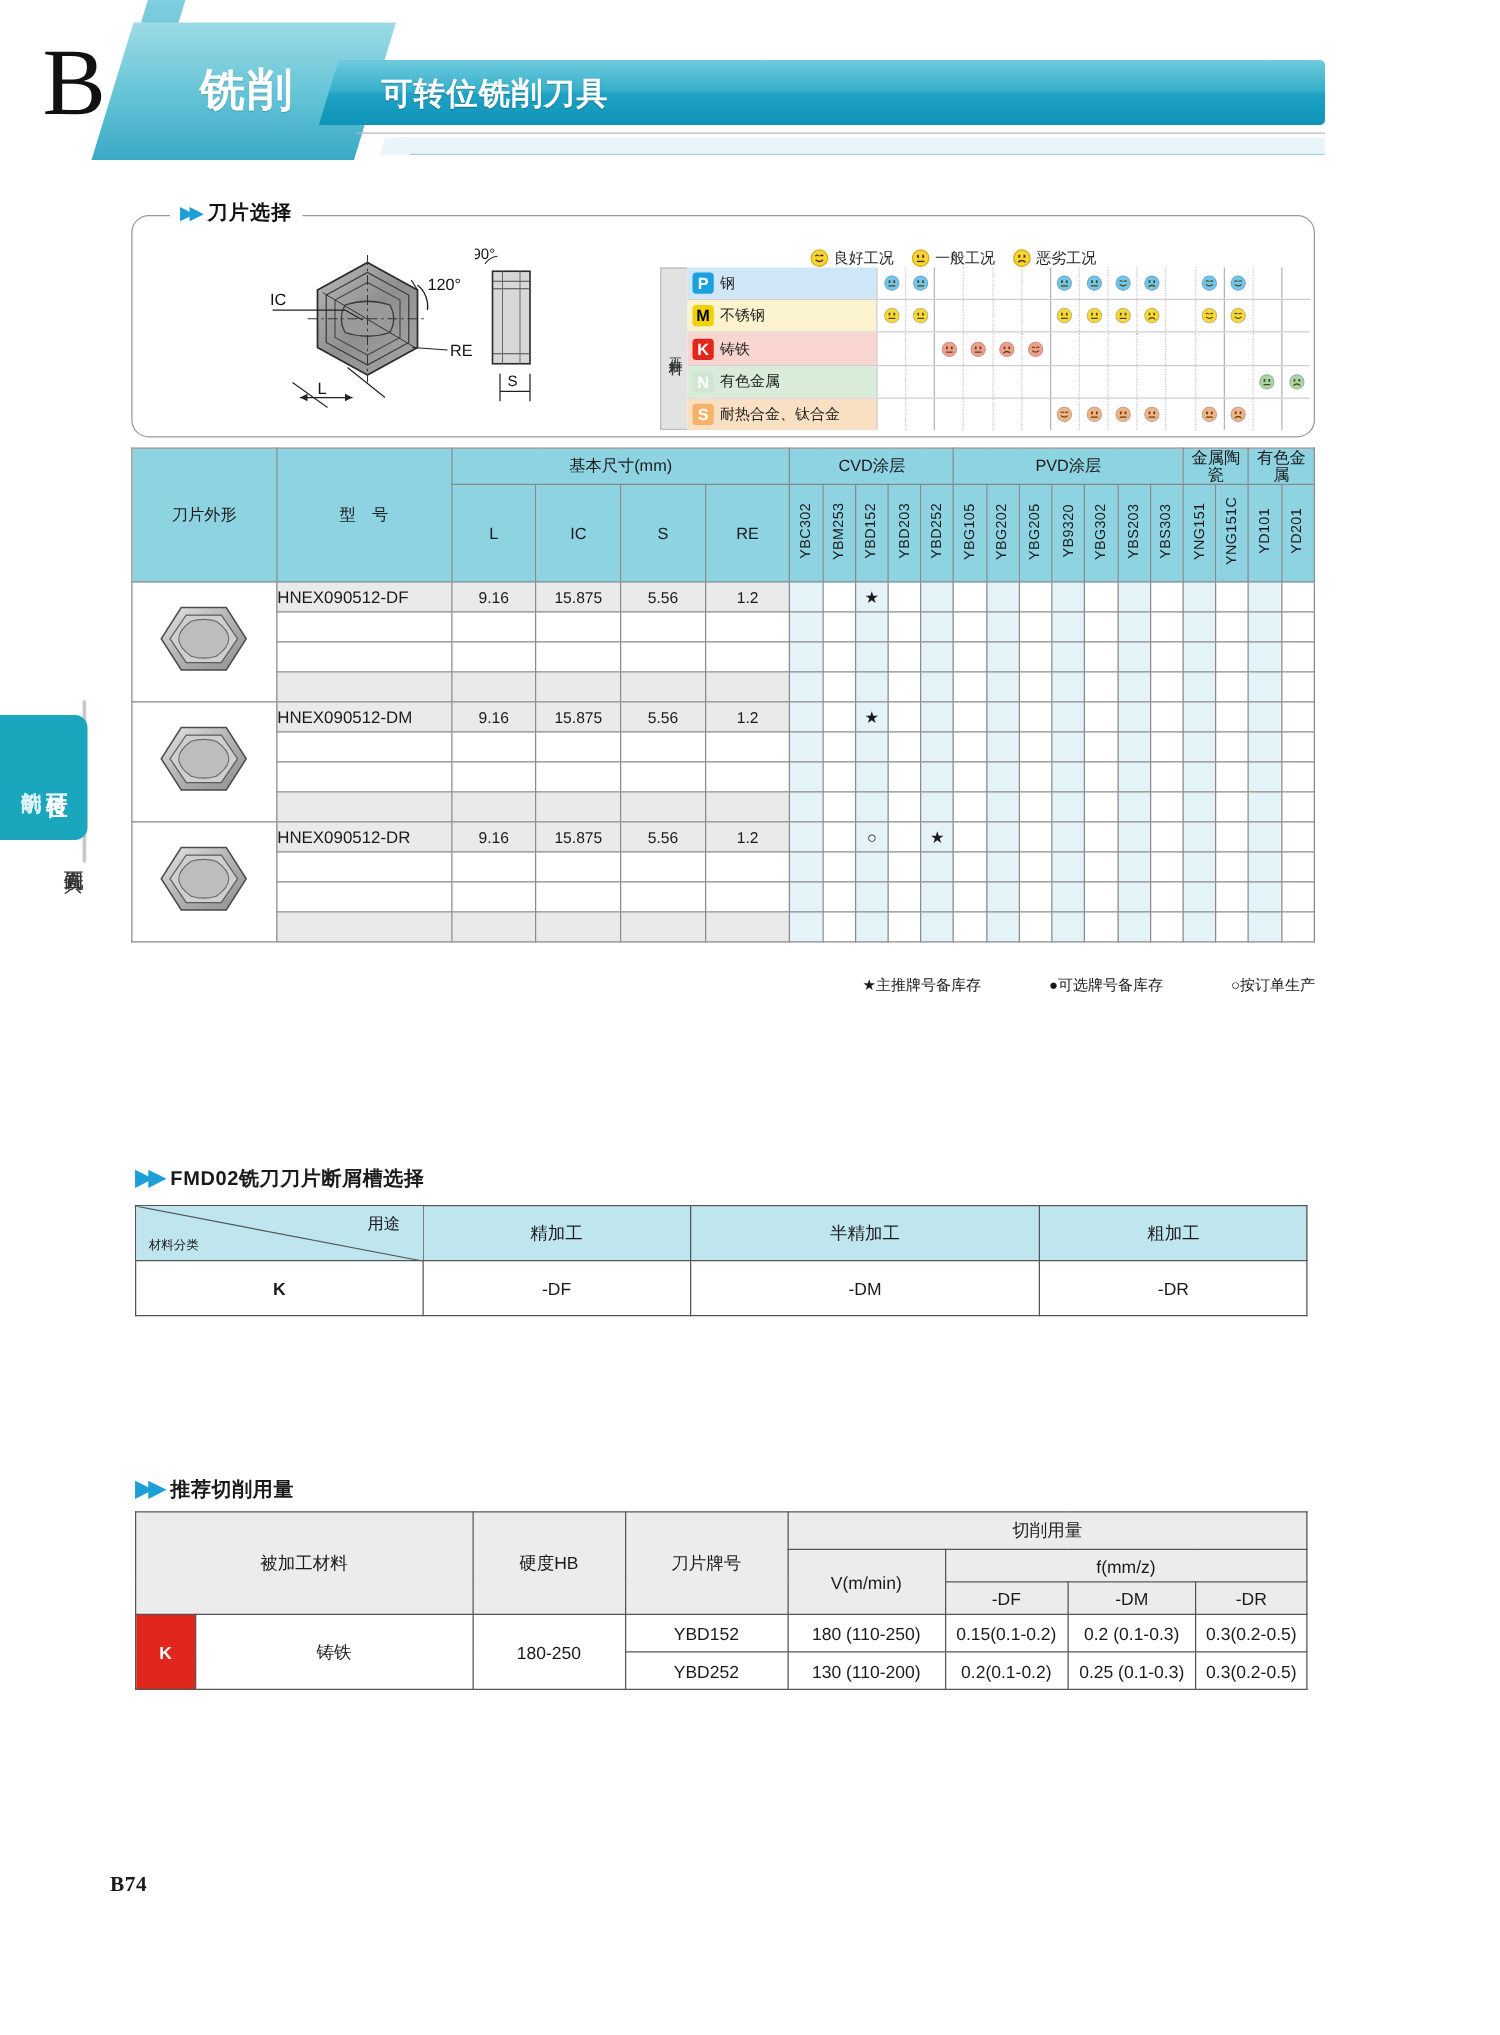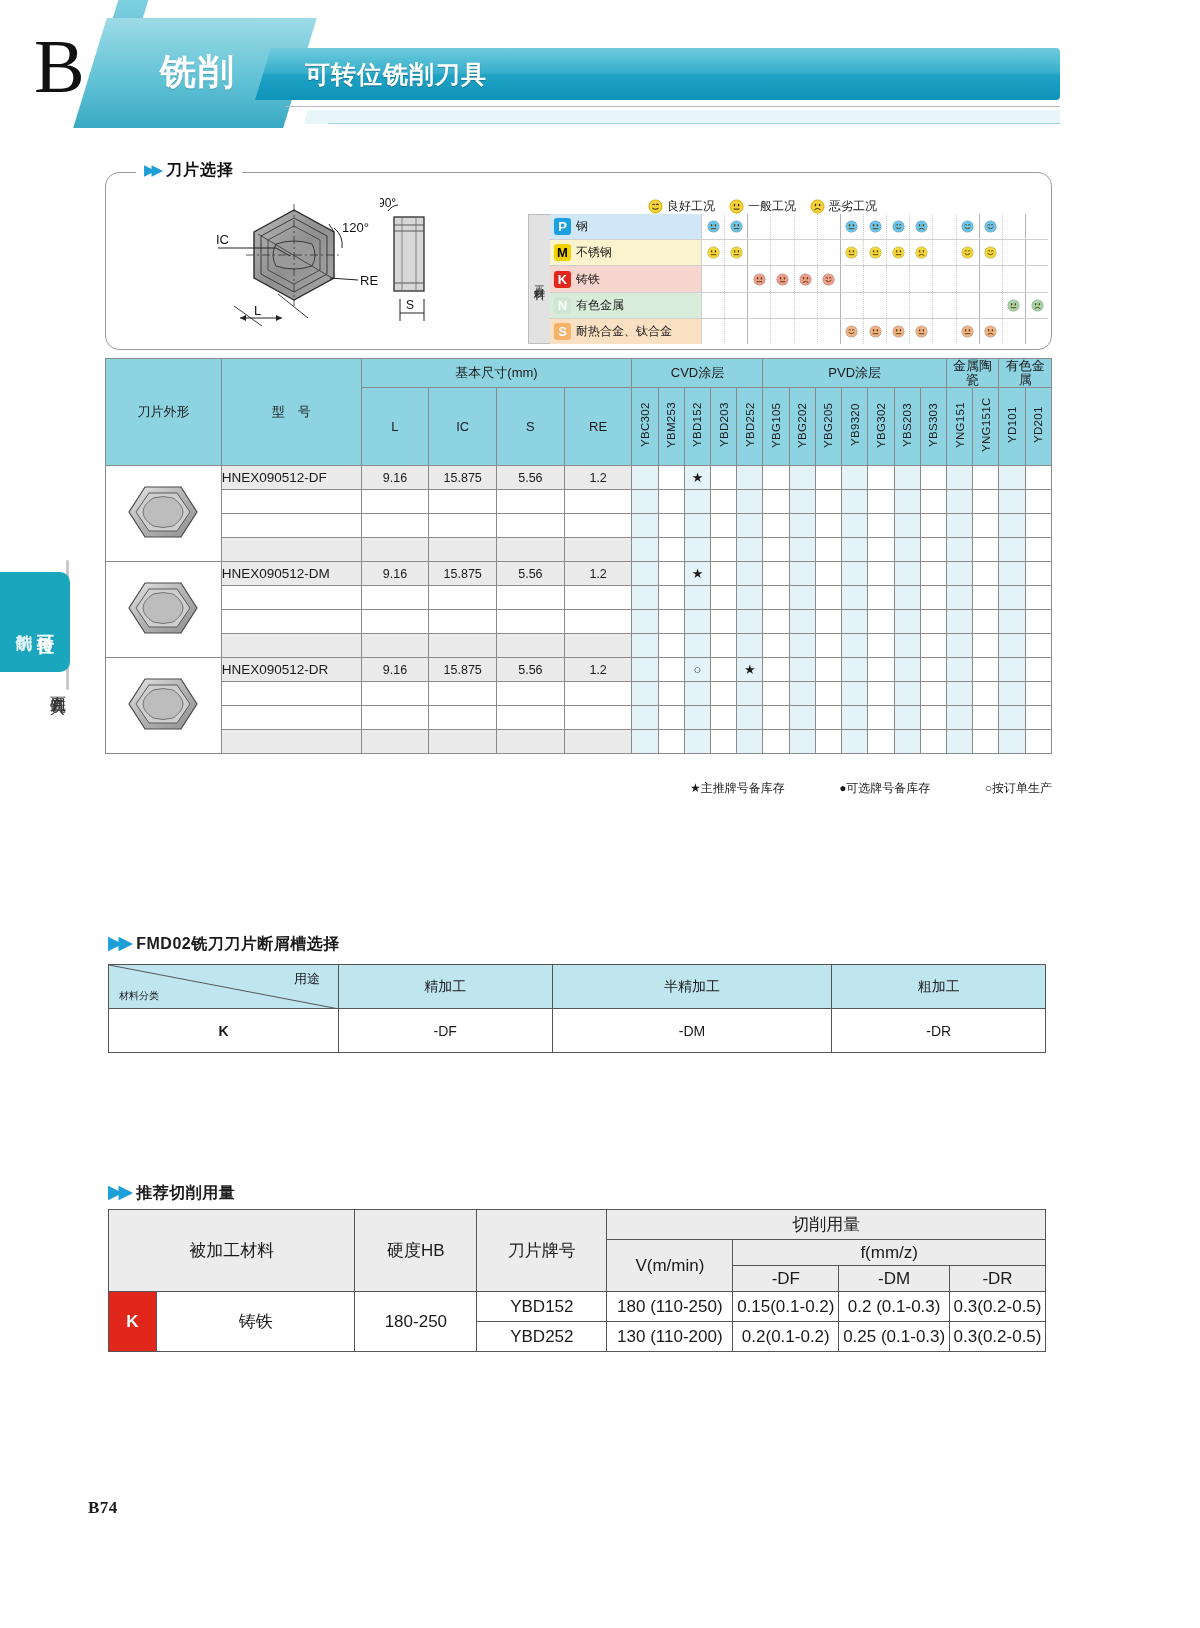--- a/index.html
+++ b/index.html
@@ -163,21 +163,21 @@
   #fmd-table tbody td { height:44px; font-size:14px; background:#fff; }
   .diag-head { position:relative; width:230px; }
   .diag-head .use { position:absolute; right:18px; top:5px; font-size:13px; }
   .diag-head .mat { position:absolute; left:10px; bottom:5px; font-size:10px; }
   .diag-head svg { position:absolute; left:0; top:0; }
   .bold-k { font-weight:700; font-size:15px; }
 
   
   #sec3-title { position:absolute; left:108px; top:1180px; font-size:16px; font-weight:700; letter-spacing:.5px; }
   #cut-table { position:absolute; left:108px; top:1209px; width:938px; border-collapse:collapse; }
-  #cut-table th, #cut-table td { border:1px solid #555; text-align:center; font-size:17px; }
+  #cut-table th, #cut-table td { border:1px solid #555; text-align:center; font-size:14px; }
   #cut-table thead th { background:#ececec; font-weight:400; }
   #cut-table tbody td { height:30px; background:#fff; }
   .kcell { width:48px; background:#e1261c !important; color:#fff; font-weight:700; font-size:19px; padding:0; }
 
   
   #page-no {
     position:absolute; left:88px; top:1498px; font-size:17px; font-weight:700;
     font-family:"Liberation Serif","DejaVu Serif",serif; letter-spacing:.5px;text-align:center;
   }
 </style>

